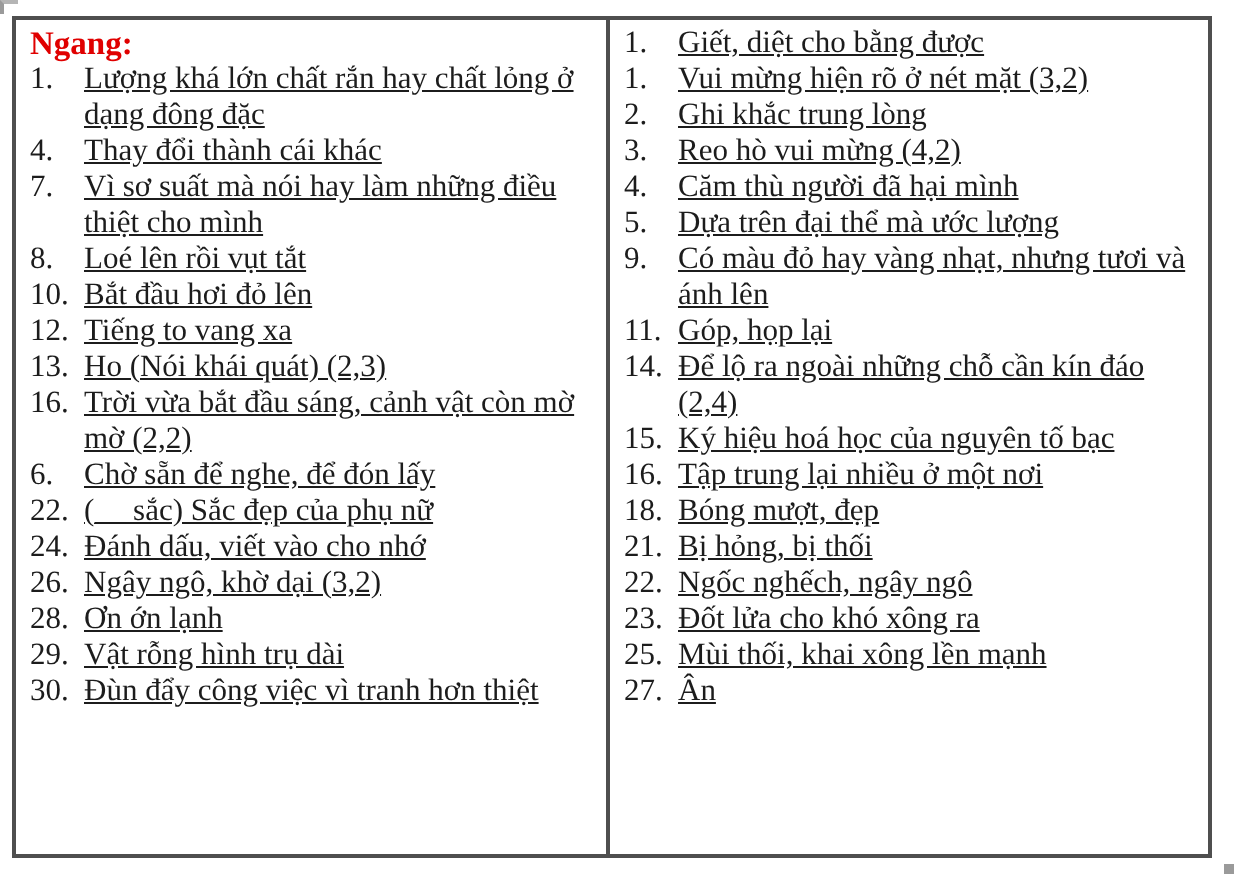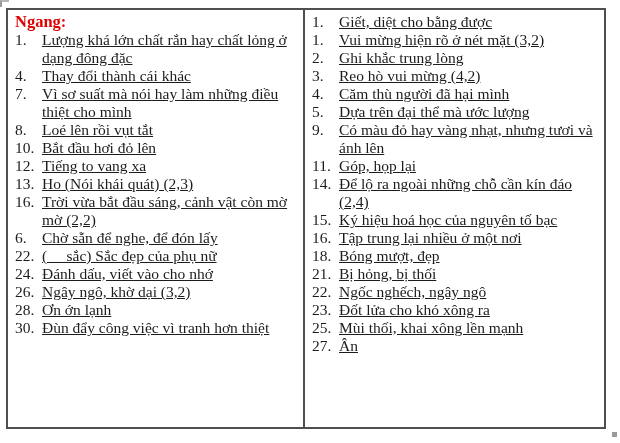--- a/index.html
+++ b/index.html
@@ -127,20 +127,24 @@
           </li>
         <li>
             <span class="num">26.</span>
             <span class="txt">Ngây ngô, khờ dại (3,2)</span>
           </li>
         <li>
             <span class="num">28.</span>
             <span class="txt">Ơn ớn lạnh</span>
           </li>
         <li>
+            <span class="num">29.</span>
+            <span class="txt">Vật rỗng hình trụ dài</span>
+          </li>
+        <li>
             <span class="num">30.</span>
             <span class="txt">Đùn đẩy công việc vì tranh hơn thiệt</span>
           </li>
       </ul>
     </div>
 
     <div class="cell right">
       <ul class="clues">
         <li>
             <span class="num">1.</span>

